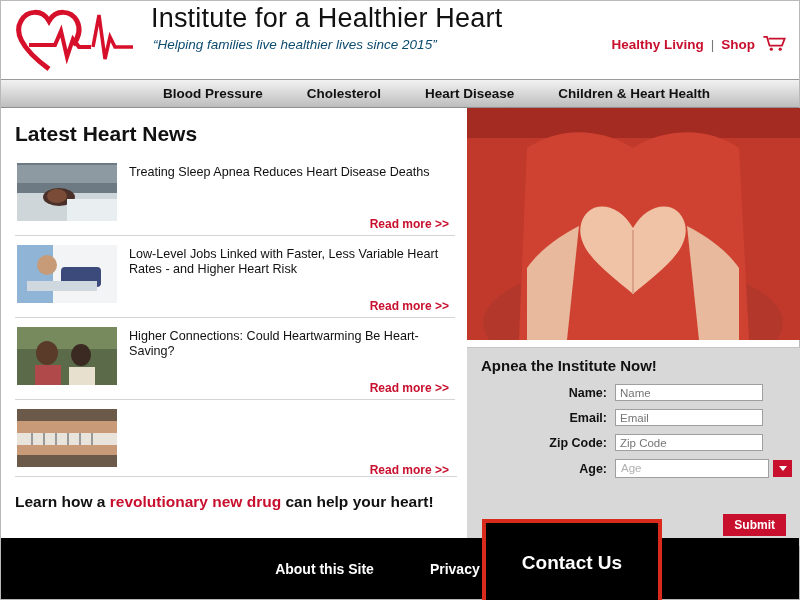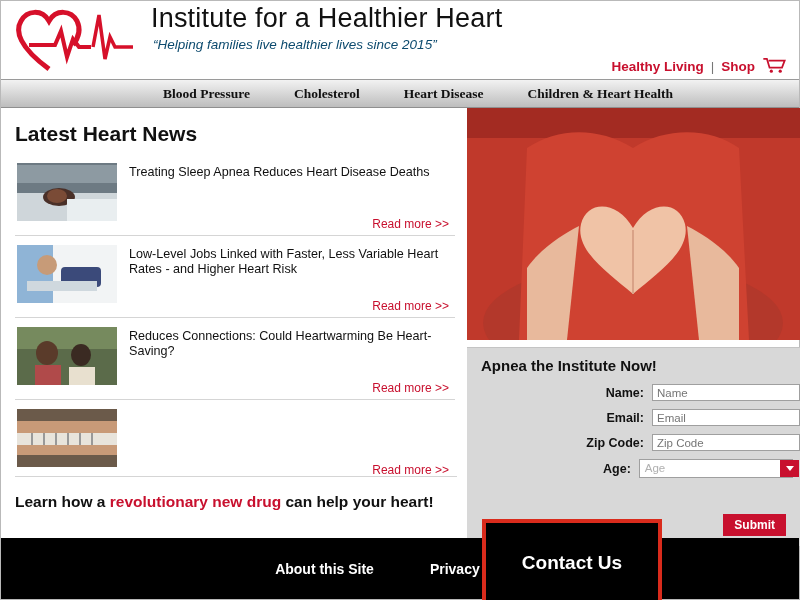--- a/index.html
+++ b/index.html
@@ -47,21 +47,21 @@
     position: absolute;
     left: 152px;
     top: 36px;
     font-size: 13.5px;
     font-style: italic;
     color: #0c4a6e;
   }
   .util-nav {
     position: absolute;
     right: 12px;
-    top: 56px;
+    top: 34px;
     font-size: 13.5px;
     font-weight: bold;
     color: #c8102e;
     display: flex;
     align-items: center;
   }
   .util-nav a {
     color: #c8102e;
     text-decoration: none;
   }
@@ -77,21 +77,20 @@
 
   
   .mainnav {
     position: relative;
     height: 27px;
     background: linear-gradient(#f2f2f2, #bdbdbd);
     border-top: 1px solid #9a9a9a;
     border-bottom: 1px solid #8f8f8f;
     display: flex;
     align-items: flex-end;
-    font-family: Liberation Serif, serif;
   }
   .nav-spacer { width: 140px; height: 100%; }
   .mainnav .nav-item {
     font-size: 13.5px;
     font-weight: bold;
     color: #111;
     padding: 0 22px;
     line-height: 27px;
     white-space: nowrap;
     text-decoration: none;
@@ -140,21 +139,21 @@
     font-size: 12.6px;
     color: #111;
     line-height: 15px;
     padding-top: 2px;
   }
   .read-more {
     position: absolute;
     right: 6px;
     bottom: 4px;
     font-size: 12px;
-    font-weight: normal;
+    font-weight: bold;
     color: #c8102e;
     text-decoration: none;
   }
   .promo {
     margin: 12px 0 12px 14px;
     font-size: 15.5px;
     font-weight: bold;
     color: #111;
   }
   .promo .hl { color: #c8102e; }
@@ -198,21 +197,20 @@
     align-items: center;
     margin: 0 0 8px 0;
   }
   .form-label {
     width: 140px;
     text-align: right;
     font-size: 12.5px;
     font-weight: bold;
     color: #111;
     padding-right: 8px;
-    padding-left: 37px;
   }
   .form-input {
     width: 148px;
     height: 17px;
     border: 1px solid #9f9f9f;
     background: #fff;
     font-size: 11.5px;
     color: #b0b0b0;
     padding: 0 4px;
     box-sizing: border-box;
@@ -388,21 +386,21 @@
           <div class="thumb">
             <svg viewBox="0 0 100 58" width="100" height="58">
               <rect width="100" height="58" fill="#5b6b4a"></rect>
               <rect x="0" y="0" width="100" height="22" fill="#768a5e"></rect>
               <ellipse cx="30" cy="26" rx="11" ry="12" fill="#5a3b2a"></ellipse>
               <ellipse cx="64" cy="28" rx="10" ry="11" fill="#3a2a22"></ellipse>
               <rect x="18" y="38" width="26" height="20" fill="#b04a4a"></rect>
               <rect x="52" y="40" width="26" height="18" fill="#e8e0cf"></rect>
             </svg>
           </div>
-          <div class="news-headline">Reduces Connections: Could Heartwarming Be Heart-Saving?</div>
+          <div class="news-headline">Higher Connections: Could Heartwarming Be Heart-Saving?</div>
           <a class="read-more" href="#">Read more &gt;&gt;</a>
         </div>
 
         <div class="news-item">
           <div class="thumb">
             <svg viewBox="0 0 100 58" width="100" height="58">
               <rect width="100" height="58" fill="#6b5a4a"></rect>
               <rect x="0" y="12" width="100" height="34" fill="#c89a78"></rect>
               <rect x="0" y="24" width="100" height="12" fill="#e8e4dc"></rect>
               <rect x="14" y="24" width="2" height="12" fill="#999"></rect>

